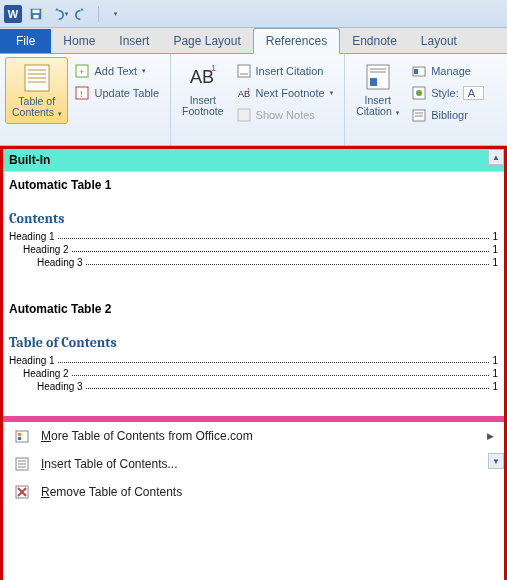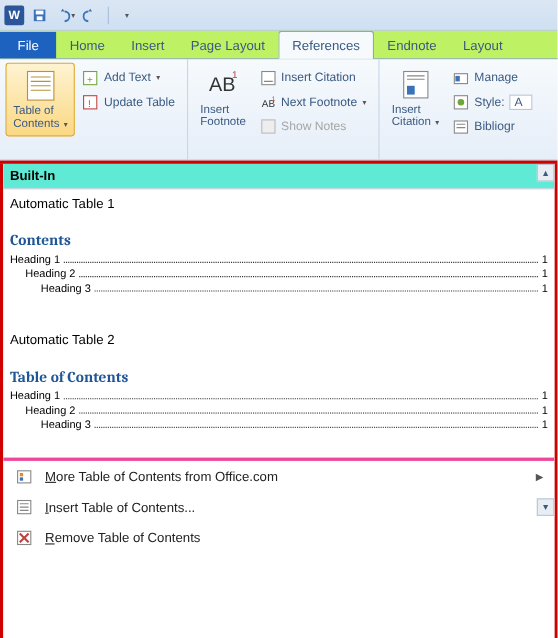--- a/index.html
+++ b/index.html
@@ -3,54 +3,54 @@
 <meta charset="utf-8">
 <style>
 * { margin: 0; padding: 0; box-sizing: border-box; font-family: "Segoe UI", Tahoma, sans-serif; }
 body { width: 507px; height: 580px; background: #fff; font-size: 11px; overflow: hidden; }
 
 .titlebar { height: 28px; background: linear-gradient(#dbe6f4,#cfe0f2); display: flex; align-items: center; padding: 0 4px; gap: 5px; border-bottom: 1px solid #a9bfd8; }
 .app-icon { width: 18px; height: 18px; background: #2b579a; color: #fff; font-weight: bold; display: flex; align-items: center; justify-content: center; font-size: 11px; border-radius: 2px; }
 .qat-btn { width: 18px; height: 18px; display: flex; align-items: center; justify-content: center; color: #3b5a82; }
 .qat-sep { width: 1px; height: 16px; background: #a9bfd8; margin: 0 2px; }
 
-.tabs { height: 26px; background: #bef264; display: flex; align-items: flex-end; border-bottom: 1px solid #8ba6c6; }
+.tabs { height: 26px; background: #e5e5e5; display: flex; align-items: flex-end; border-bottom: 1px solid #8ba6c6; }
 .tab { padding: 5px 12px; color: #3b5a82; font-size: 12px; cursor: default; }
 .tab.file { background: #1e62c0; color: #fff; padding: 5px 16px; }
 .tab.active { background: #f6fafd; border: 1px solid #8ba6c6; border-bottom: 1px solid #f6fafd; margin-bottom: -1px; border-radius: 3px 3px 0 0; margin-top: 16px; }
 
 .ribbon { height: 92px; background: linear-gradient(#f6fafd,#e6eef8); border-bottom: 1px solid #a9bfd8; display: flex; }
 .group { border-right: 1px solid #c8d6e8; padding: 3px 5px; display: flex; flex-direction: column; }
 .big-btn { display: flex; flex-direction: column; align-items: center; padding: 4px 6px; gap: 2px; border-radius: 3px; }
 .big-btn.sel { background: linear-gradient(#fef3d1,#fbd883); border: 1px solid #e0a823; }
-.big-lbl { font-size: 10.5px; color: #3b5a82; line-height: 11px; }
+.big-lbl { font-size: 10.5px; text-align: center; color: #3b5a82; line-height: 11px; }
 .small-btn { display: flex; align-items: center; gap: 4px; padding: 2px 4px; color: #3b5a82; font-size: 11px; }
 .small-btn.disabled { color: #a6a6a6; }
 .vstack { display: flex; flex-direction: column; gap: 2px; }
 .hstack { display: flex; align-items: flex-start; }
 .ic { display: inline-flex; width: 16px; height: 16px; align-items: center; justify-content: center; }
 .ic-lg { width: 32px; height: 32px; }
 .dd { font-size: 7px; margin-left: 1px; color: #555; }
 
 .gallery-wrap { border: 3px solid #d00000; border-top-width: 0; height: 434px; position: relative; }
 .gallery-border-top { height: 3px; background: #d00000; }
 .gallery { background: #fff; height: 100%; overflow: hidden; position: relative; }
 .sec-hdr { background: #5eead4; padding: 4px 6px; font-weight: bold; font-size: 12px; border-bottom: 1px solid #cfd8e3; }
 .item { padding: 6px 6px 8px 6px; font-size: 12px; }
-.item-title { font-weight: normal; margin-bottom: 18px; }
+.item-title { font-weight: bold; margin-bottom: 18px; }
 .item-contents-title { color: #1f5796; font-weight: bold; font-size: 14px; margin-bottom: 4px; font-family: Cambria, serif; }
 .toc-line { display: flex; font-size: 10px; margin: 2px 0; }
 .toc-label { white-space: nowrap; }
 .toc-dots { flex: 1; border-bottom: 1px dotted #333; margin: 0 3px 3px 3px; }
 .toc-pg { white-space: nowrap; }
 .indent1 { padding-left: 14px; }
 .indent2 { padding-left: 28px; }
 .scroll-arrows { position: absolute; right: 0; top: 0; width: 16px; display: flex; flex-direction: column; height: 320px; justify-content: space-between; }
 .scroll-btn { width: 16px; height: 16px; background: #e8edf3; border: 1px solid #b7c5d7; display: flex; align-items: center; justify-content: center; font-size: 8px; color: #3b5a82; }
-.menu { border-top: 3px solid #ec4899; }
+.menu { border-top: 6px solid #ec4899; }
 .menu-item { display: flex; align-items: center; gap: 10px; padding: 6px 10px; font-size: 12px; color: #222; }
 .menu-item .ic { width: 18px; }
 .menu-item .arrow { margin-left: auto; font-size: 9px; color: #555; }
 .menu-item u { text-decoration: underline; }
 </style>
 </head>
 <body>
 
 <div class="titlebar">
   <div class="app-icon">W</div>

